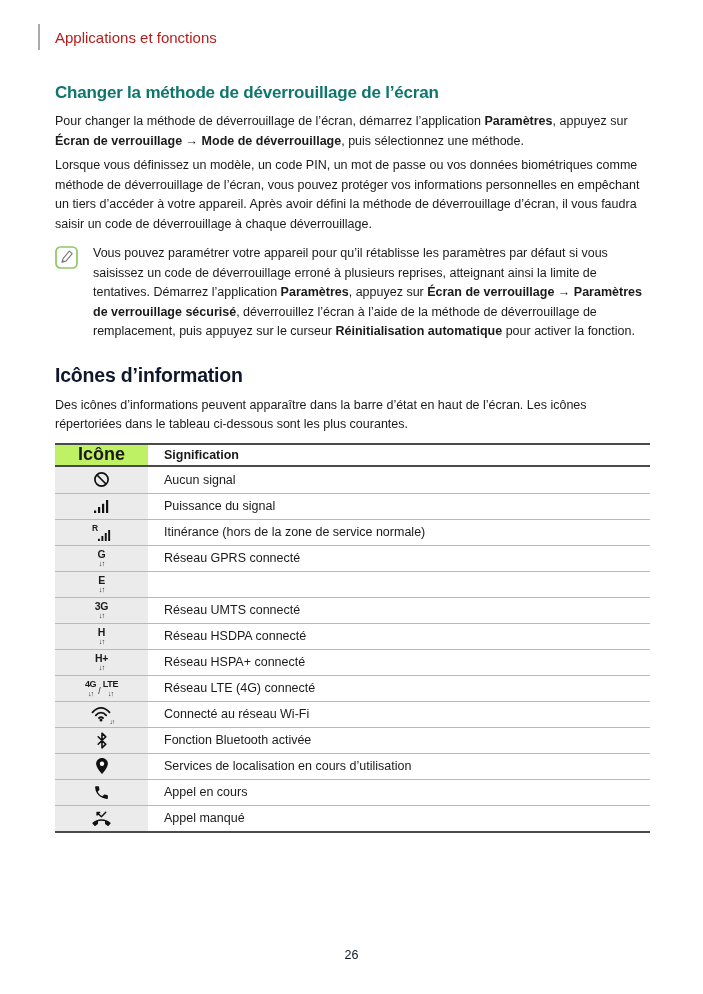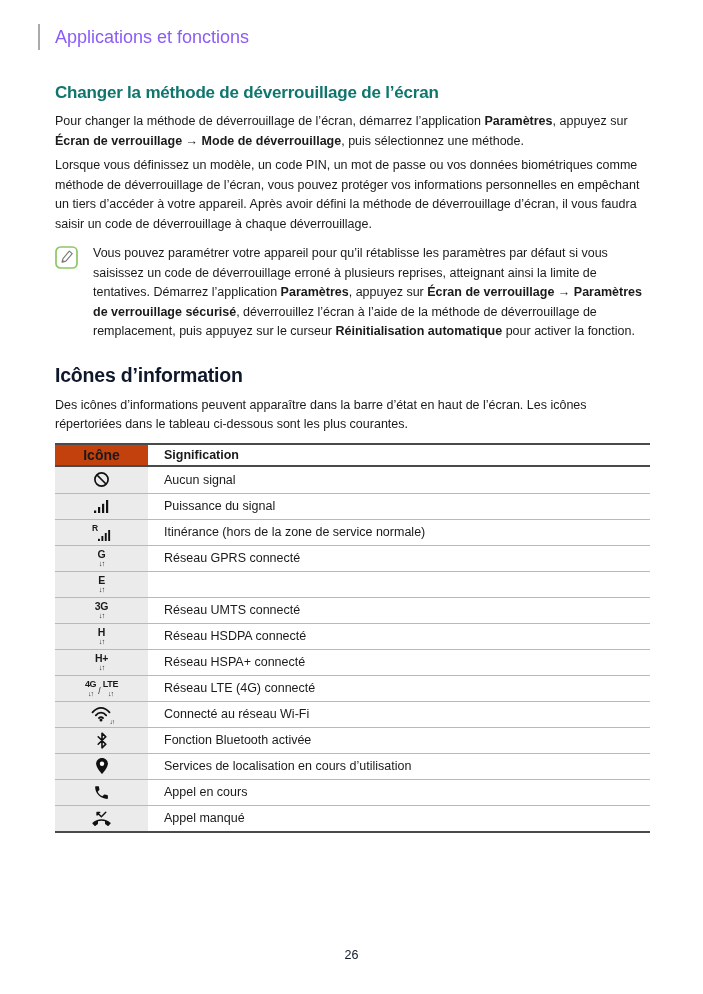--- a/index.html
+++ b/index.html
@@ -3,21 +3,21 @@
 <meta charset="utf-8">
 <style>
   * { margin:0; padding:0; box-sizing:border-box; }
   html,body { background:#ffffff; }
   body { font-family:"Liberation Sans", sans-serif; color:#1a1a1a; }
   .page { position:relative; width:703px; height:994px; background:#fff; padding:24px 53px 0 55px; overflow:hidden; }
 
   
   .running-header { position:relative; left:-17px; display:flex; align-items:center; height:26px; }
   .rh-bar { width:2px; height:26px; background:#aaaaaa; }
-  .rh-text { margin-left:15px; font-size:18px; color:#8b5cf6; }
+  .rh-text { margin-left:15px; font-size:15px; color:#b91c1c; }
 
   
   h2.sub { margin-top:33px; font-size:17px; font-weight:bold; color:#0f766e; letter-spacing:-0.2px; }
   h1.sect { margin-top:22px; font-size:19.5px; font-weight:bold; color:#0f172a; letter-spacing:-0.2px; }
 
   
   p.body { margin-top:9px; font-size:12.5px; line-height:19.5px; color:#1a1a1a; text-align:left; }
   p.body.tight { margin-top:5px; }
   p.body b, .note-text b { font-weight:bold; }
 
@@ -25,21 +25,21 @@
   .note { margin-top:10px; display:flex; }
   .note-icon { flex:0 0 23px; margin-top:2px; }
   .note-text { margin-left:15px; font-size:12.5px; line-height:19.5px; width:557px; }
 
   
   .icons-table { margin-top:8px; width:595px; border-top:2px solid #4a4a4a; border-bottom:2px solid #4a4a4a; }
   .t-row { display:flex; align-items:stretch; height:26px; border-top:1px solid #b9b9b9; }
   .t-row.t-head { height:22px; border-top:none; border-bottom:2px solid #4a4a4a; }
   .t-row.first-data { border-top:none; }
   .c-icon { width:97px; background:#ebebeb; border-right:4px solid #ffffff; display:flex; align-items:center; justify-content:center; }
-  .t-head .c-icon { background:#c2410c; font-weight:bold; font-size:14px; }
+  .t-head .c-icon { background:#bef264; font-weight:bold; font-size:18px; }
   .c-label { flex:1; display:flex; align-items:center; padding-left:12px; font-size:12.5px; }
   .t-head .c-label { font-weight:bold; }
 
   
   .net { display:inline-flex; flex-direction:column; align-items:center; line-height:1; }
   .nl { font-weight:bold; font-size:10.5px; letter-spacing:-0.3px; font-style:normal; }
   .na { font-size:7.5px; letter-spacing:-1px; margin-top:1px; font-style:normal; }
   .net-pair { display:inline-flex; align-items:flex-start; }
   .net-pair .nl { font-size:9px; }
   .net-pair .na { font-size:7px; }

